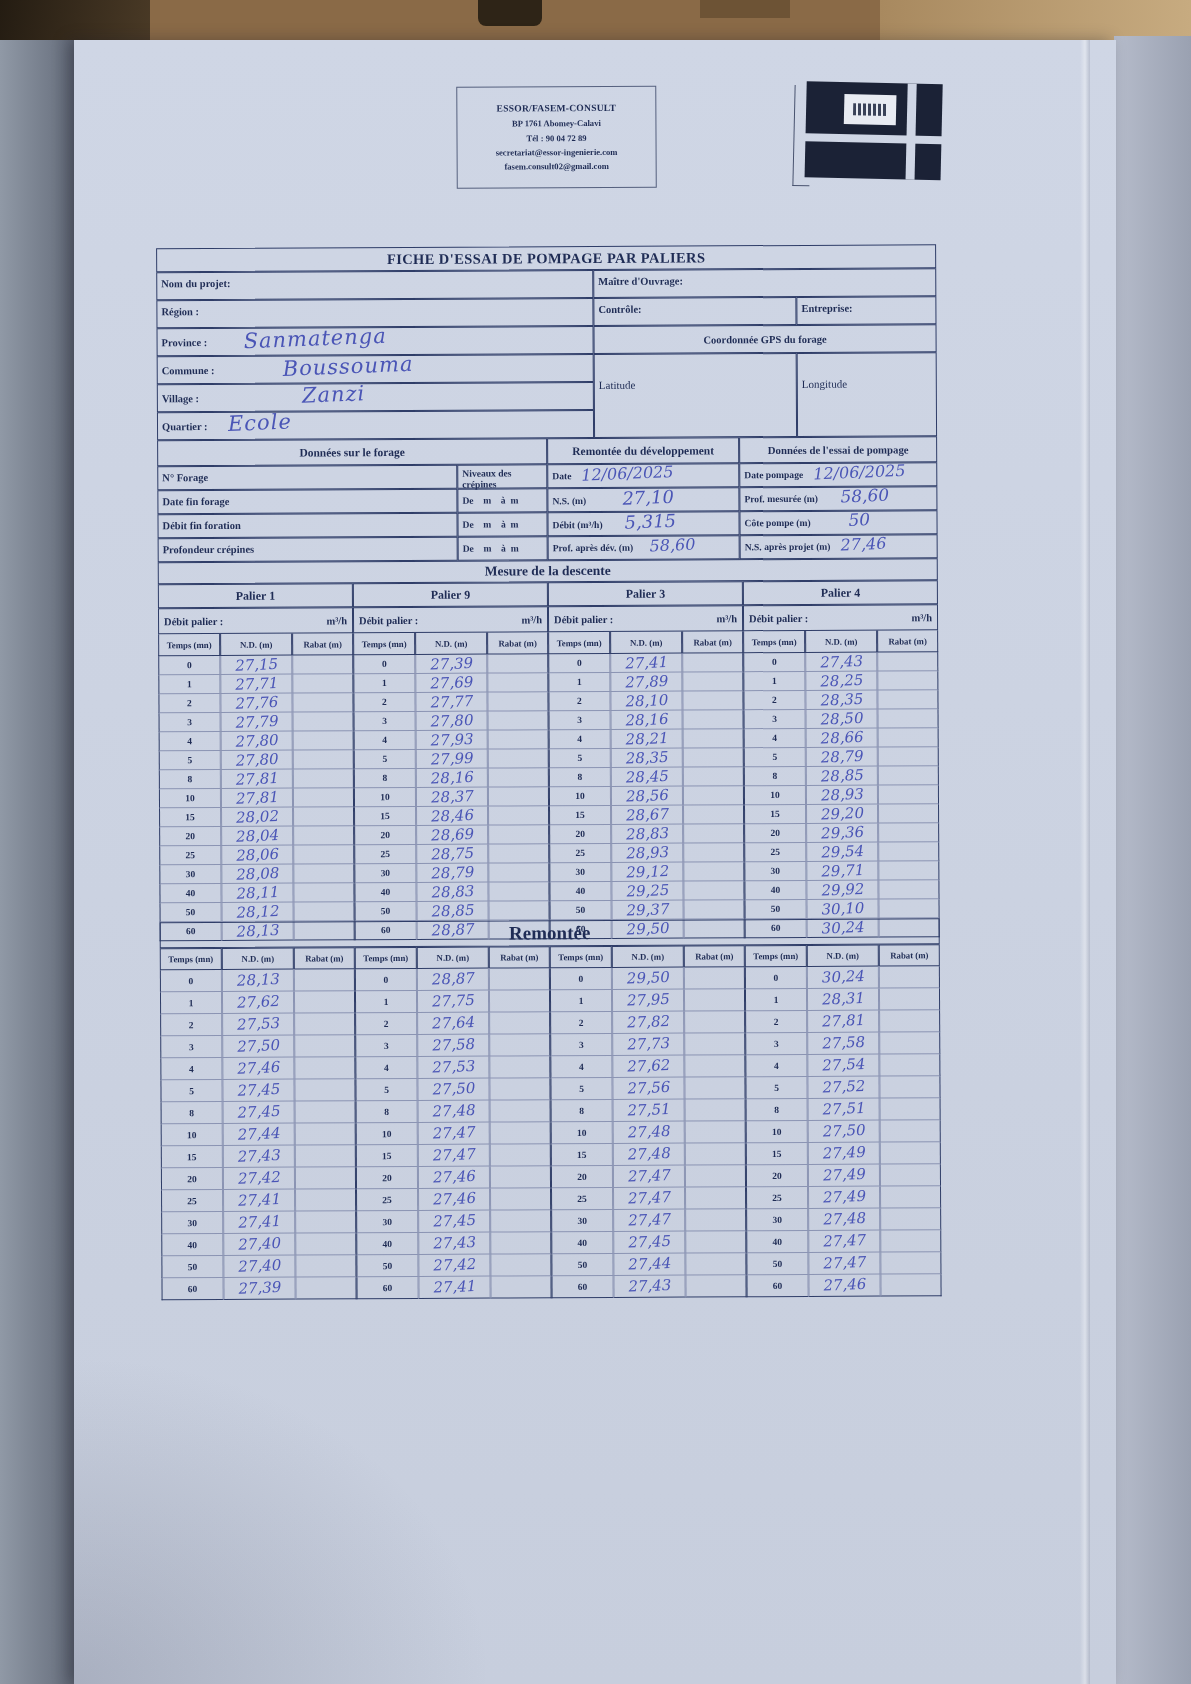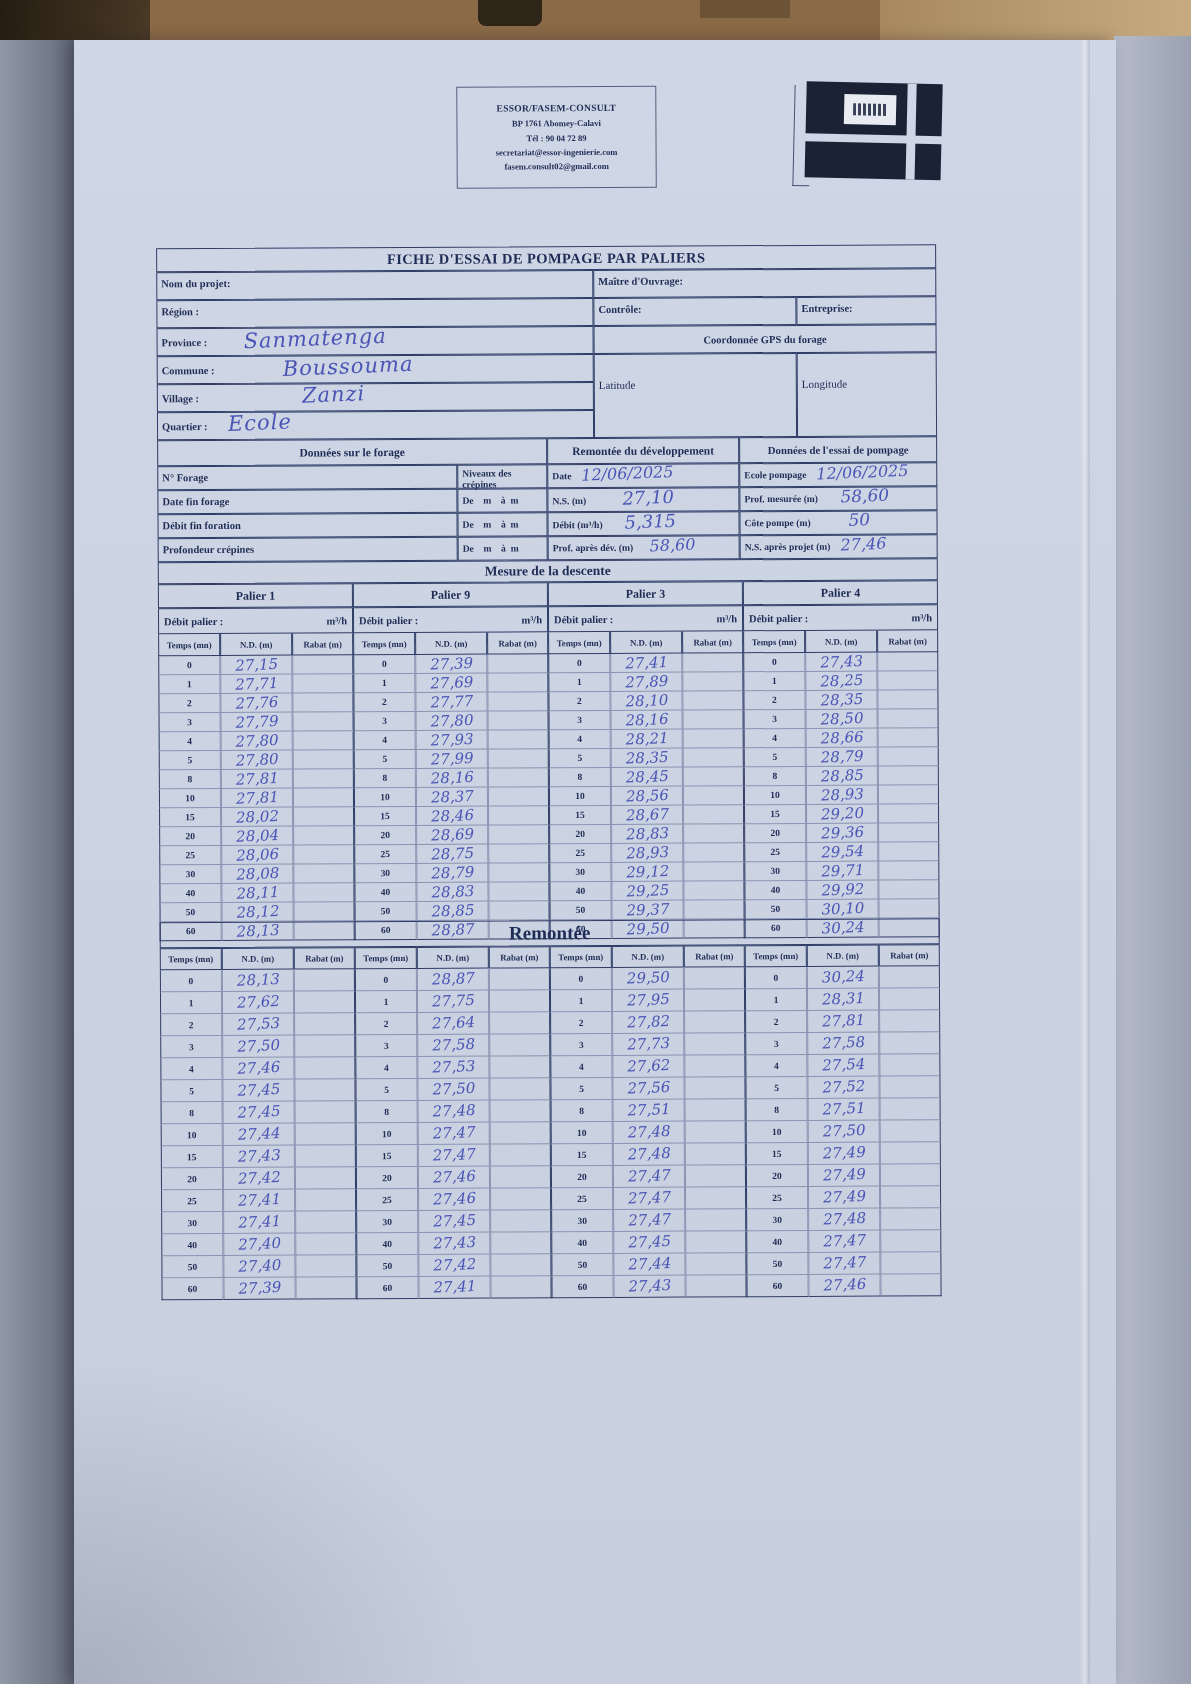--- a/index.html
+++ b/index.html
@@ -204,21 +204,21 @@
     <div class="cell" style="left:390px;top:266px;width:192px;height:24px;">
       <span class="lbl small">Débit (m³/h)</span>
       <span class="hw hw-val" style="margin-left:14px;font-size:18px;">5,315</span>
     </div>
     <div class="cell" style="left:390px;top:290px;width:192px;height:24px;">
       <span class="lbl small">Prof. après dév. (m)</span>
       <span class="hw hw-val" style="margin-left:8px;">58,60</span>
     </div>
 
     <div class="cell" style="left:582px;top:218px;width:198px;height:24px;">
-      <span class="lbl small">Ecole pompage</span>
+      <span class="lbl small">Date pompage</span>
       <span class="hw hw-val" style="margin-left:2px;">12/06/2025</span>
     </div>
     <div class="cell" style="left:582px;top:242px;width:198px;height:24px;">
       <span class="lbl small">Prof. mesurée (m)</span>
       <span class="hw hw-val" style="margin-left:14px;font-size:17px;">58,60</span>
     </div>
     <div class="cell" style="left:582px;top:266px;width:198px;height:24px;">
       <span class="lbl small">Côte pompe (m)</span>
       <span class="hw hw-val" style="margin-left:30px;font-size:17px;">50</span>
     </div>

